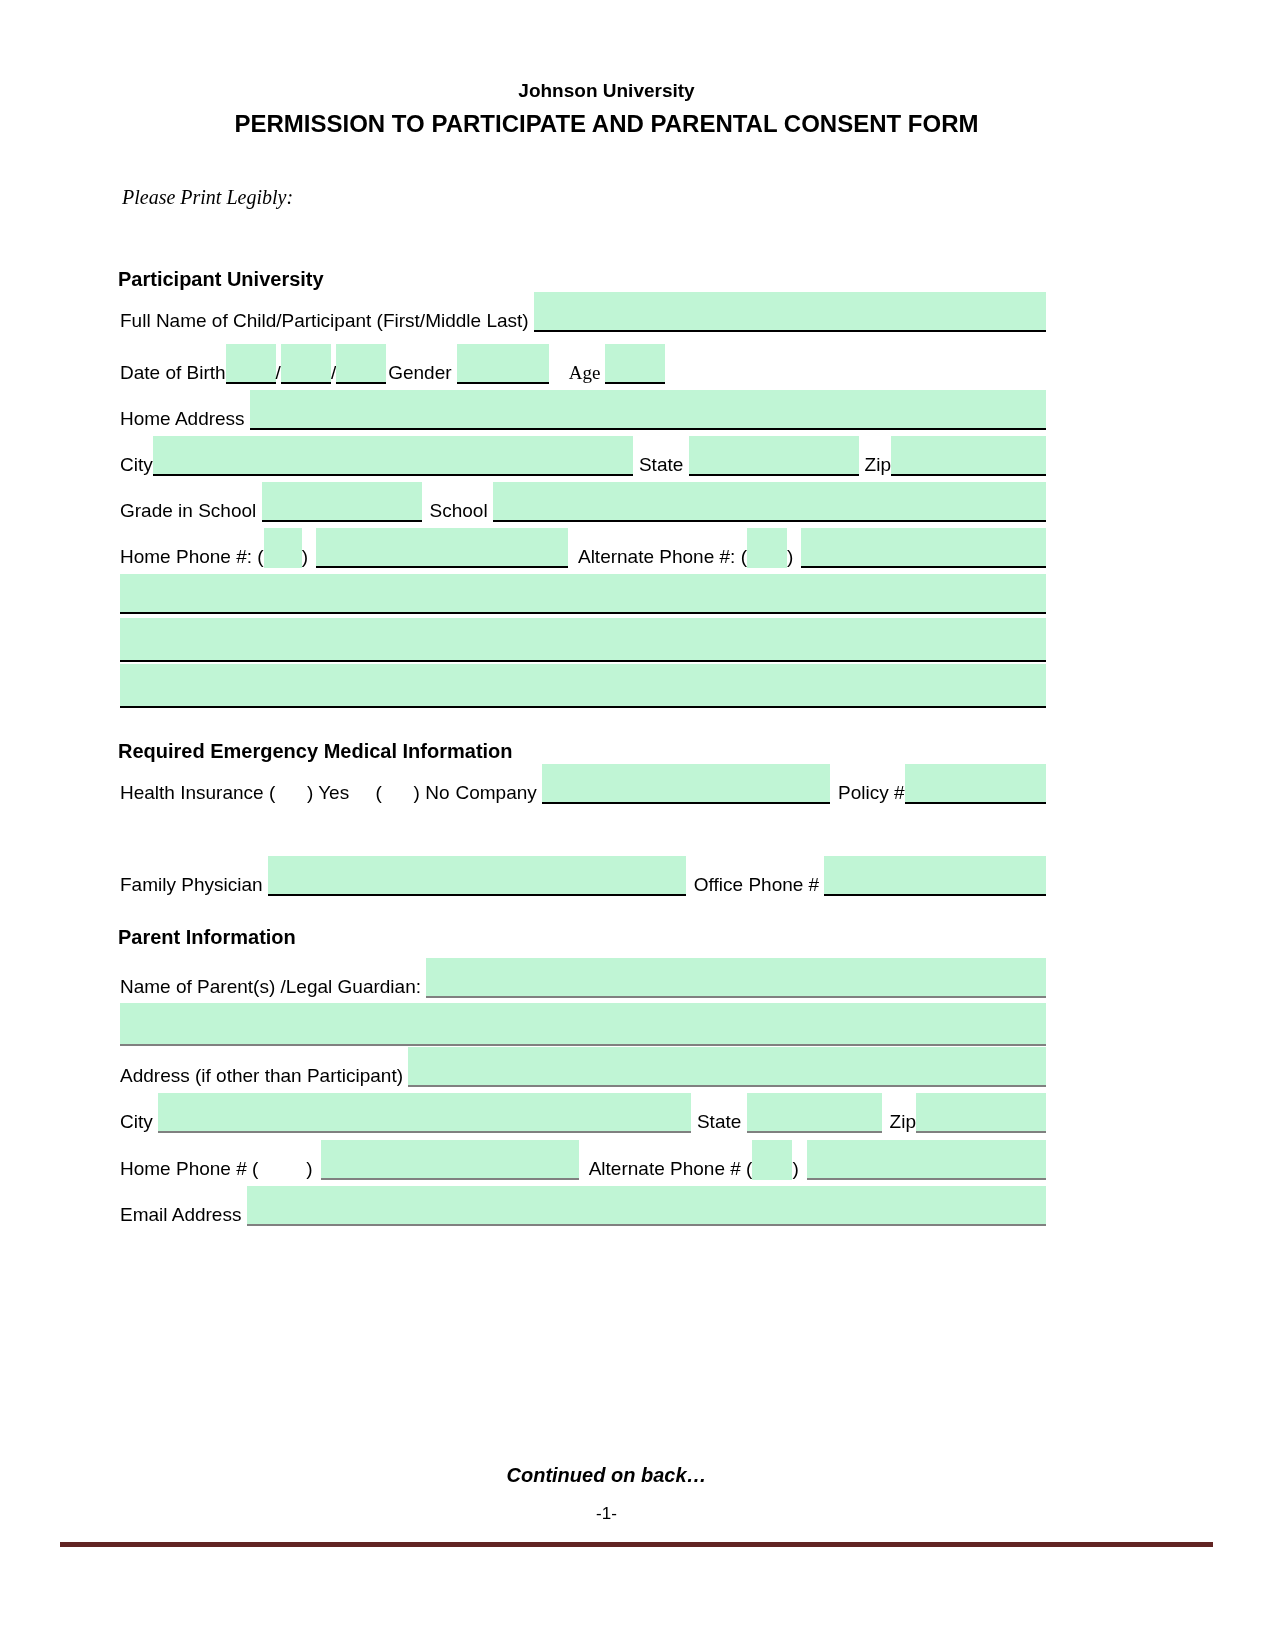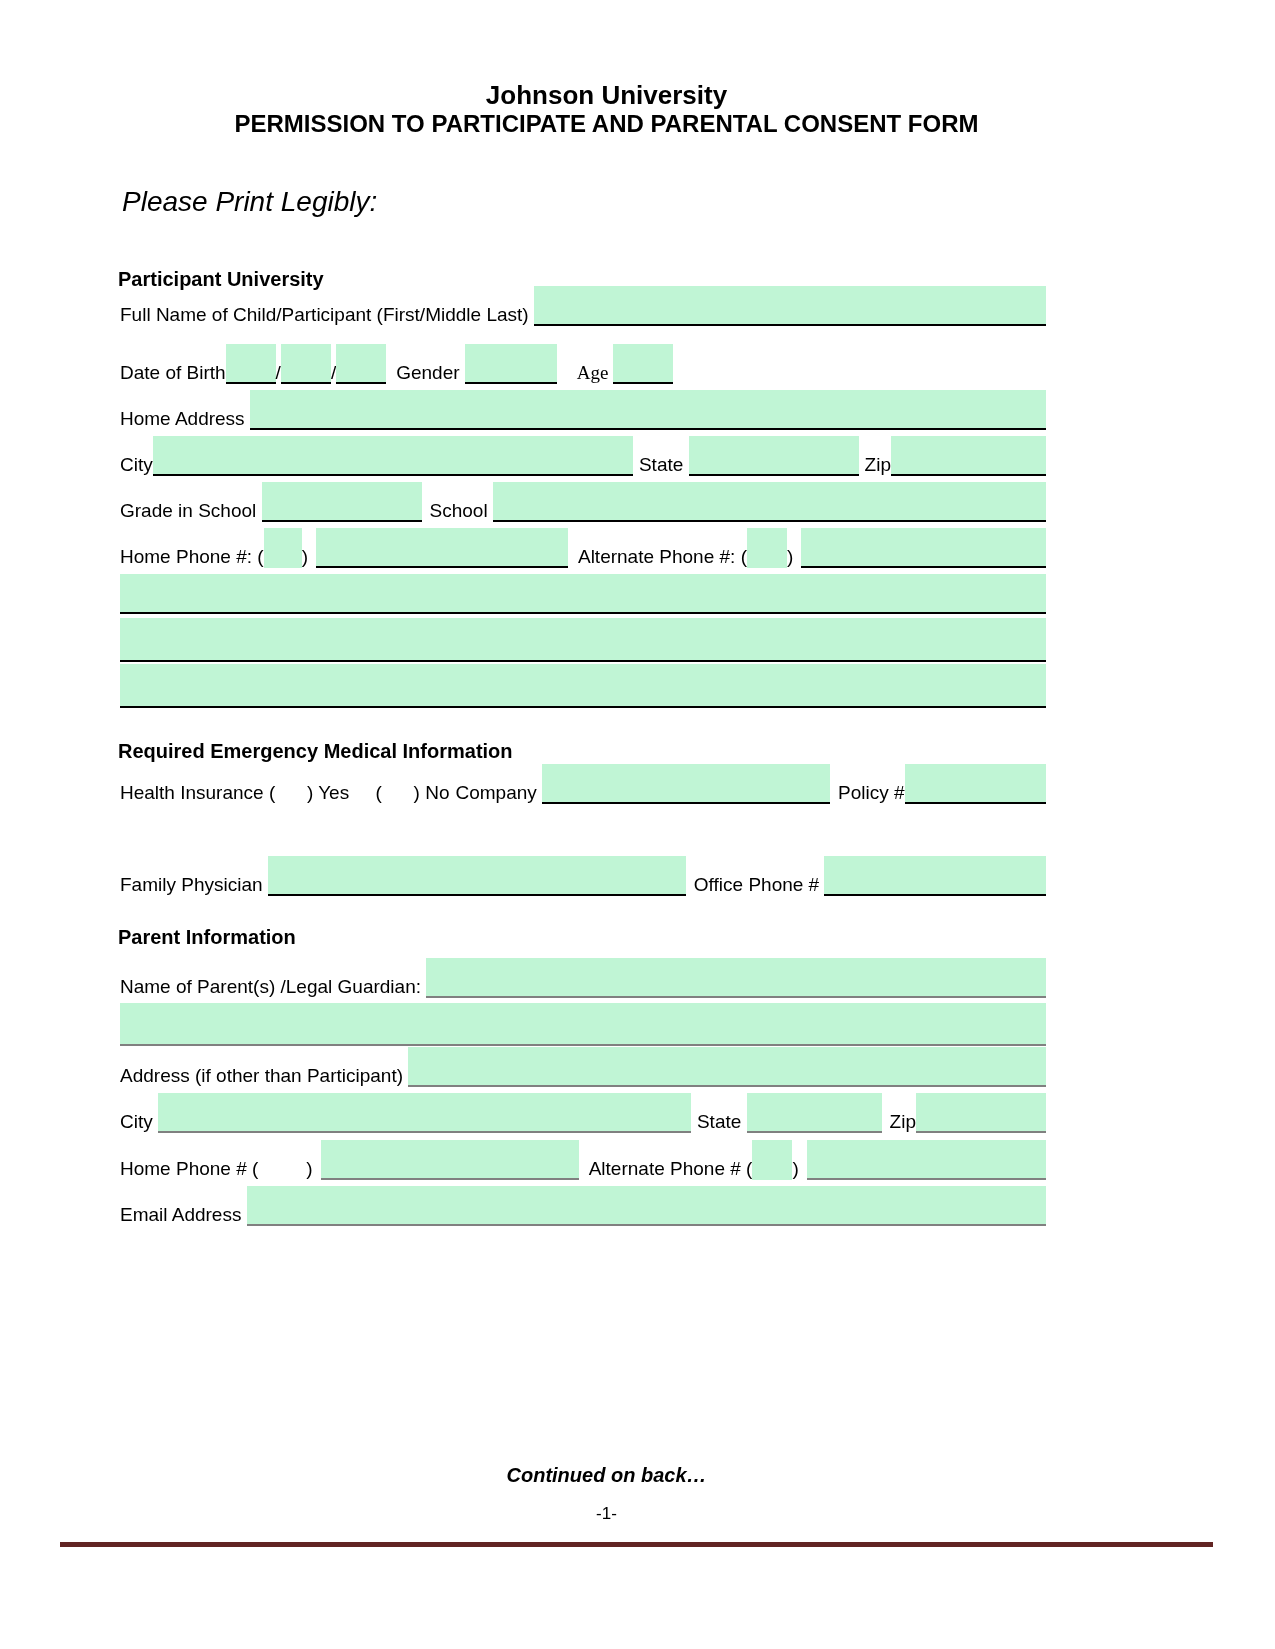--- a/index.html
+++ b/index.html
@@ -1,21 +1,21 @@
 <!DOCTYPE html>
 <html style="--highlight: #c0f5d5; --underline: #000000; --underline_gray: #808080; --footer_rule: #622423;"><head>
 <meta charset="utf-8">
 <style>
   html,body{margin:0;padding:0;background:#fff;}
   .page{position:relative;width:1275px;height:1649px;background:#ffffff;overflow:hidden;
         font-family:"Liberation Sans",sans-serif;color:#000;}
   .center{position:absolute;left:0;width:1213px;text-align:center;}
-  .title1{font-weight:bold;font-size:26px;}
+  .title1{font-weight:bold;font-size:19px;}
   .title2{font-weight:bold;font-size:24px;}
-  .instruction{position:absolute;left:122px;font-style:italic;font-size:28px;}
+  .instruction{position:absolute;left:122px;font-style:italic;font-size:20px;font-family:Liberation Serif, serif;}
   .h{position:absolute;left:118px;font-weight:bold;font-size:20px;}
   .row{position:absolute;left:120px;width:926px;display:flex;align-items:flex-end;}
   .lbl{flex:0 0 auto;font-size:19px;line-height:23px;white-space:pre;}
   .fld{flex:0 0 auto;height:40px;box-sizing:border-box;background:var(--highlight,#c0f5d5);
        border-bottom:2px solid var(--underline,#000);}
   .fld.grow{flex:1 1 auto;}
   .fld.noline{border-bottom:none;}
   .row.gray .fld{border-bottom-color:var(--underline_gray,#808080);}
   .block{position:absolute;left:120px;width:926px;height:44px;box-sizing:border-box;
          background:var(--highlight,#c0f5d5);border-bottom:2px solid var(--underline,#000);}
@@ -30,33 +30,33 @@
 <body>
 
 <div class="page">
 
   <div class="center title1" style="top:80px;">Johnson University</div>
   <div class="center title2" style="top:110px;">PERMISSION TO PARTICIPATE AND PARENTAL CONSENT FORM</div>
   <div class="instruction" style="top:186px;">Please Print Legibly:</div>
 
   <div class="h" style="top:268px;">Participant University</div>
 
-  <div class="row" style="top:286px;">
+  <div class="row" style="top:292px;">
     <span class="lbl">Full Name of Child/Participant (First/Middle Last) </span>
     <div class="fld grow"></div>
   </div>
 
   <div class="row" style="top:344px;">
     <span class="lbl">Date of Birth</span>
     <div class="fld" style="width:50px;"></div>
     <span class="lbl">/</span>
     <div class="fld" style="width:50px;"></div>
     <span class="lbl">/</span>
     <div class="fld" style="width:50px;"></div>
-    <span class="lbl" style="margin-left:10px;">Gender </span>
+    <span class="lbl" style="margin-left:2px;">Gender </span>
     <div class="fld" style="width:92px;"></div>
     <span class="lbl" style="margin-left:20px;font-family:Liberation Serif, serif;">Age </span>
     <div class="fld" style="width:60px;"></div>
   </div>
 
   <div class="row" style="top:390px;">
     <span class="lbl">Home Address </span>
     <div class="fld grow"></div>
   </div>
 

